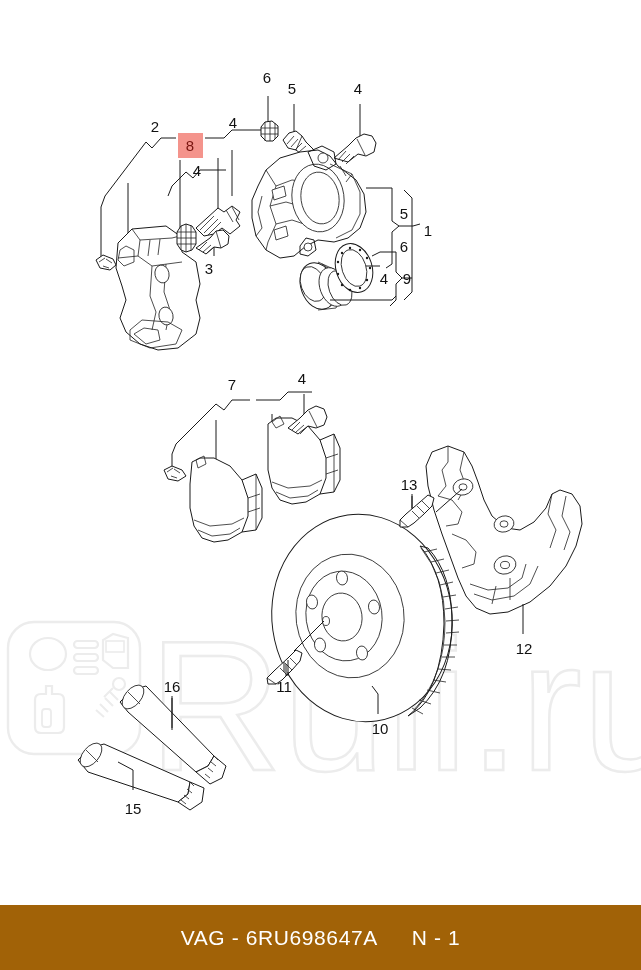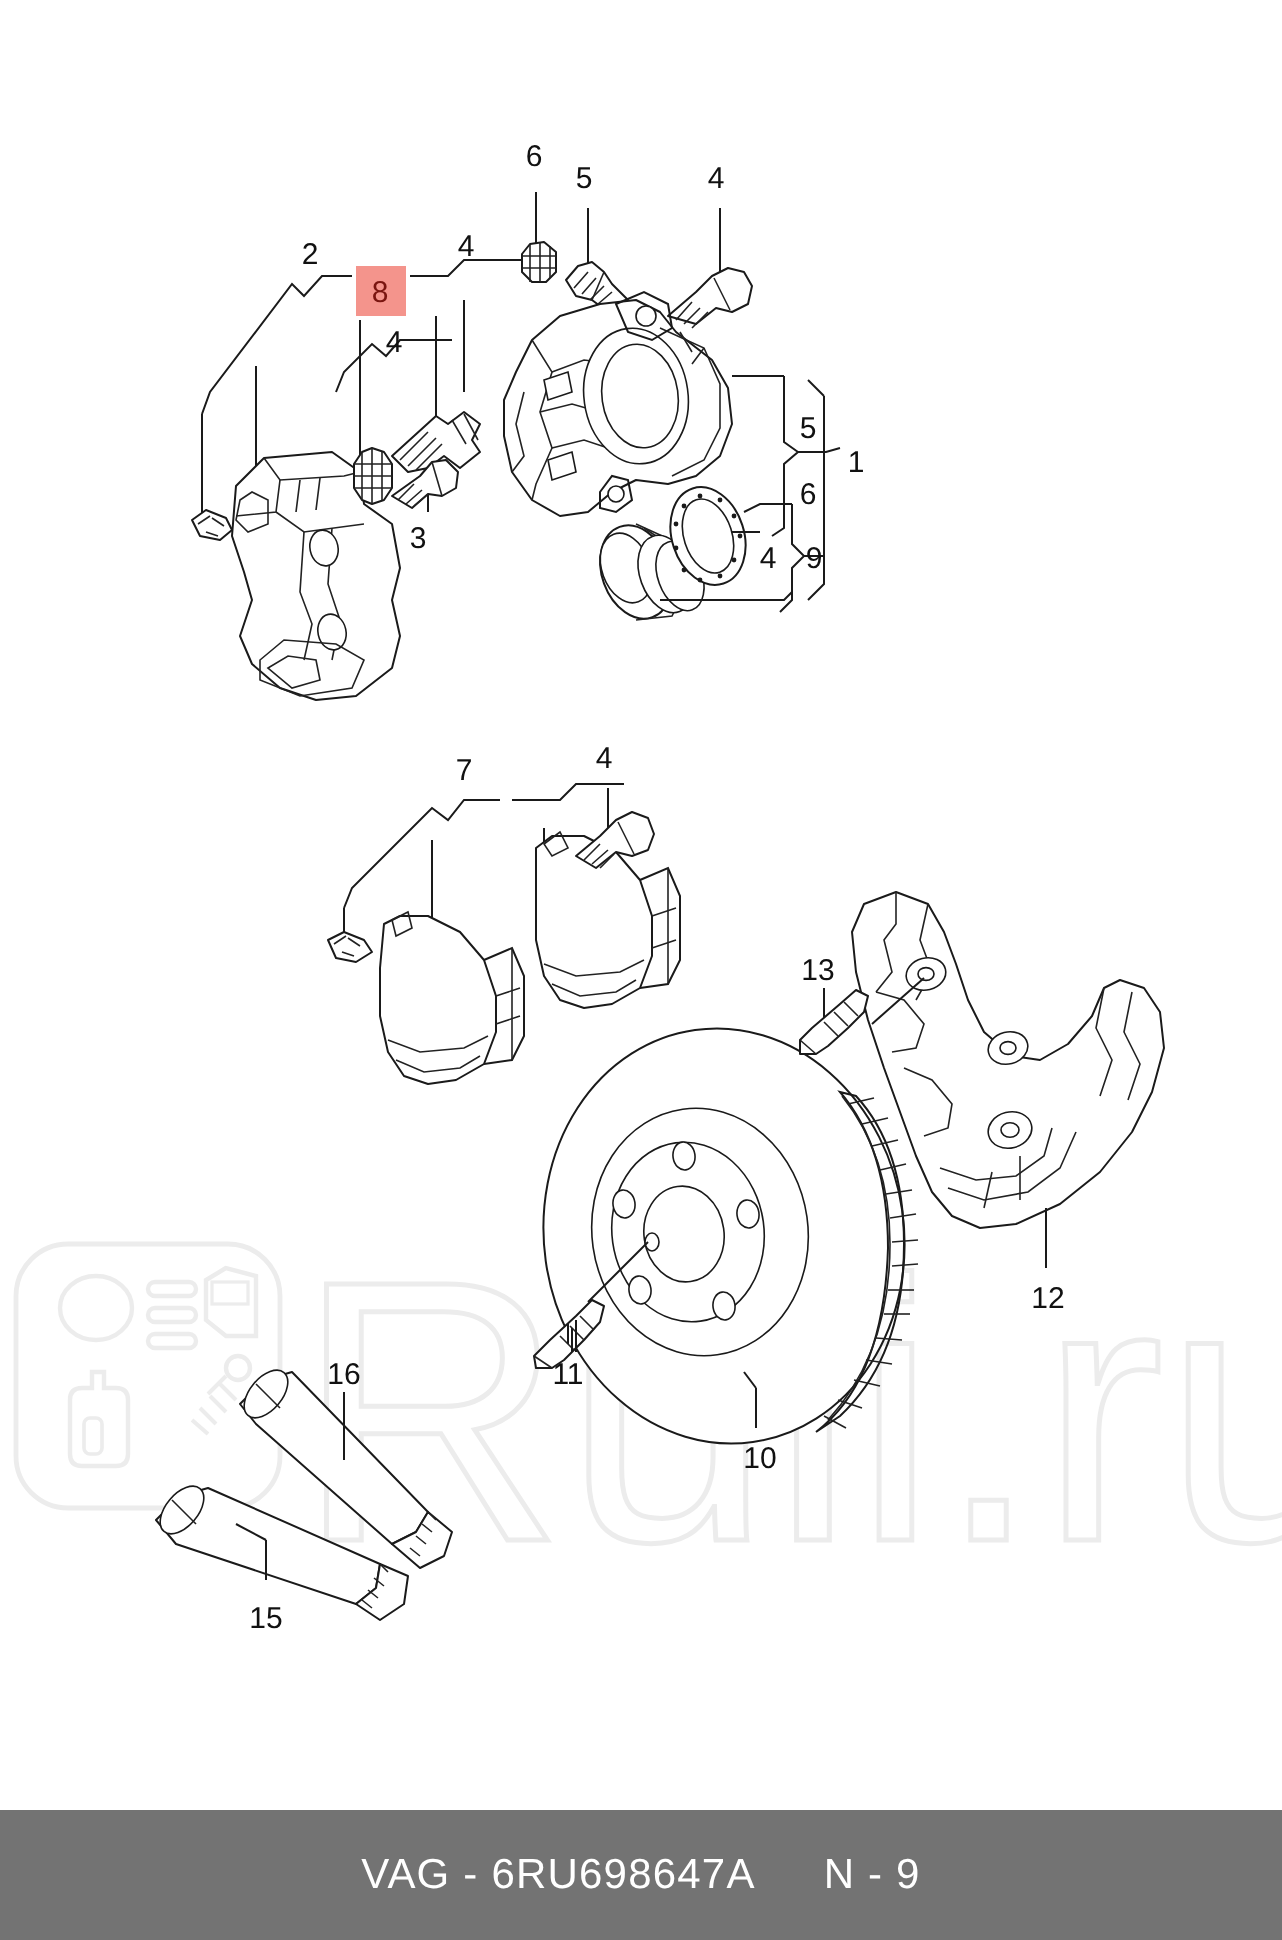--- a/index.html
+++ b/index.html
@@ -28,21 +28,21 @@
     display: block;
     width: 641px;
     height: 905px;
   }
   .footer-bar {
     position: absolute;
     left: 0;
     top: 905px;
     width: 641px;
     height: 65px;
-    background: #737373;
+    background: #a16207;
     display: flex;
     align-items: center;
     justify-content: center;
     gap: 34px;
   }
   .footer-text {
     color: #ffffff;
     font-size: 21px;
     letter-spacing: 0.6px;
     font-family: "Liberation Sans", sans-serif;
@@ -428,16 +428,16 @@
         <text class="lbl" x="524" y="654" text-anchor="middle">12</text>
         <text class="lbl" x="172" y="692" text-anchor="middle">16</text>
         <text class="lbl" x="133" y="814" text-anchor="middle">15</text>
       </g>
 
     </svg>
   </div>
 
   <div class="footer-bar">
     <span class="footer-text">VAG - 6RU698647A</span>
-    <span class="footer-text">N - 9</span>
+    <span class="footer-text">N - 1</span>
   </div>
 
 </div>
 
 </body></html>

